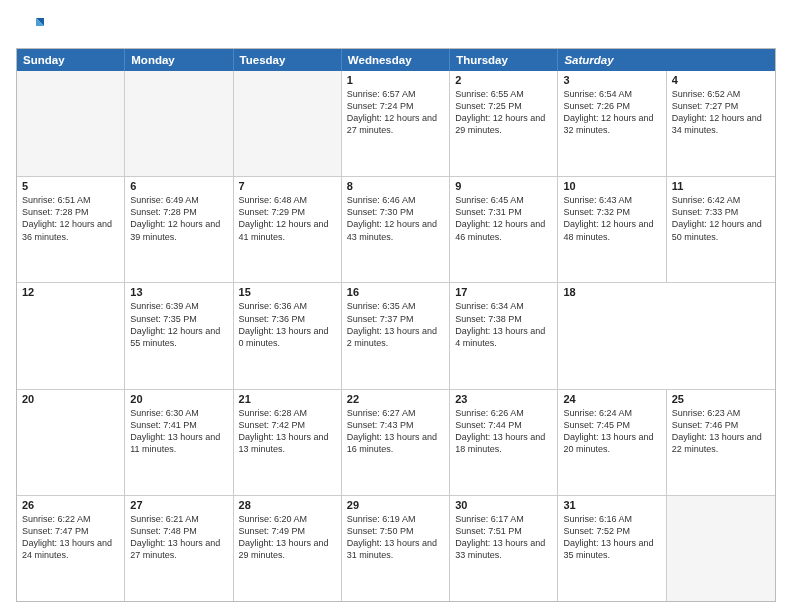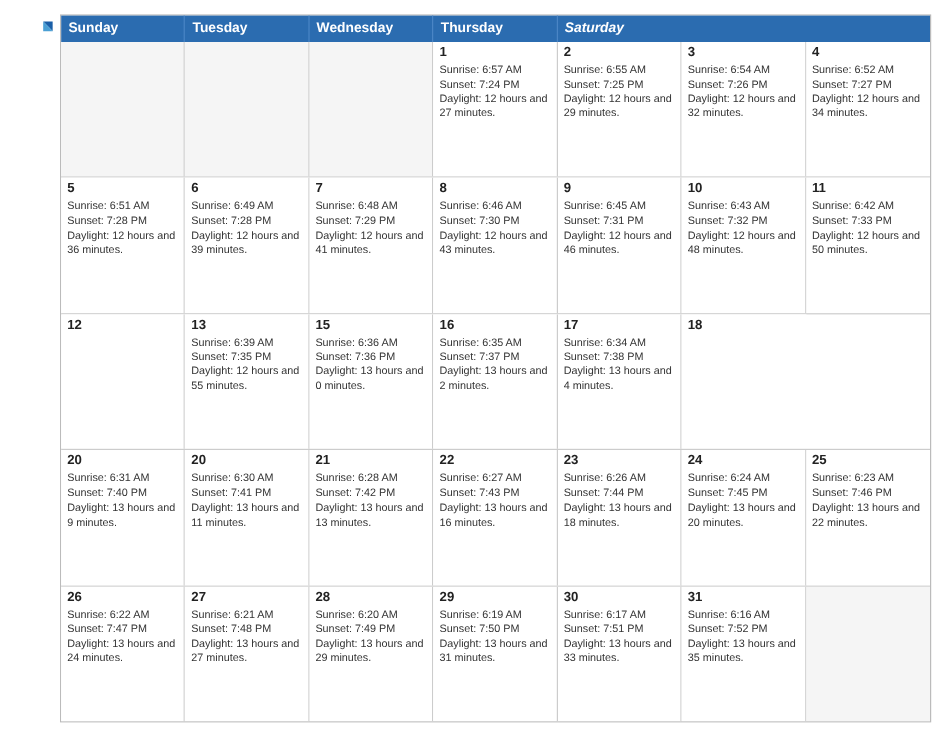--- a/index.html
+++ b/index.html
@@ -8,21 +8,21 @@
       height: 612px;
       font-family: Arial, sans-serif;
       background: #fff;
       overflow: hidden;
     }
     .container {
       width: 792px;
       height: 612px;
       padding: 12px 16px 10px 16px;
       display: flex;
-      flex-direction: row;
+      flex-direction: column;
     }
     .header {
       display: flex;
       justify-content: space-between;
       align-items: flex-start;
       margin-bottom: 8px;
     }
     .logo {
       display: flex;
       align-items: center;
@@ -135,20 +135,21 @@
     </div>
     <div class="title-block">
       <div class="month-title"></div>
       <div class="location"></div>
     </div>
   </div>
 
   <div class="calendar">
     <div class="cal-header">
     <div class="cal-header-cell">Sunday</div>
+        <div class="cal-header-cell">Monday</div>
         <div class="cal-header-cell">Tuesday</div>
         <div class="cal-header-cell">Wednesday</div>
         <div class="cal-header-cell">Thursday</div>
         <div class="cal-header-cell">Saturday</div>
       </div>
     <div class="cal-body">
     <div class="cal-row">
           <div class="cal-cell empty"></div>
           <div class="cal-cell empty"></div>
           <div class="cal-cell empty"></div>
@@ -264,24 +265,20 @@
 Daylight: 13 hours
 and 4 minutes.</div>
           </div>
           <div class="cal-cell">
             <span class="day-num">18</span>
           </div>
         </div>
         <div class="cal-row">
           <div class="cal-cell">
             <span class="day-num">20</span>
-            <div class="cell-text">Sunrise: 6:31 AM
-Sunset: 7:40 PM
-Daylight: 13 hours
-and 9 minutes.</div>
           </div>
           <div class="cal-cell">
             <span class="day-num">20</span>
             <div class="cell-text">Sunrise: 6:30 AM
 Sunset: 7:41 PM
 Daylight: 13 hours
 and 11 minutes.</div>
           </div>
           <div class="cal-cell">
             <span class="day-num">21</span>

